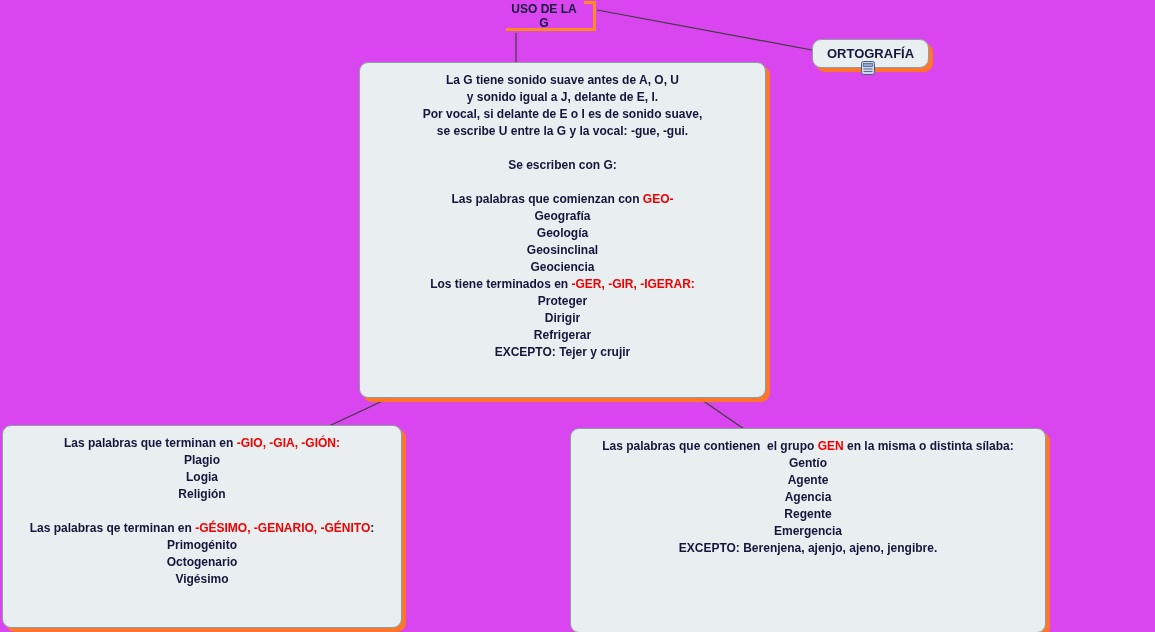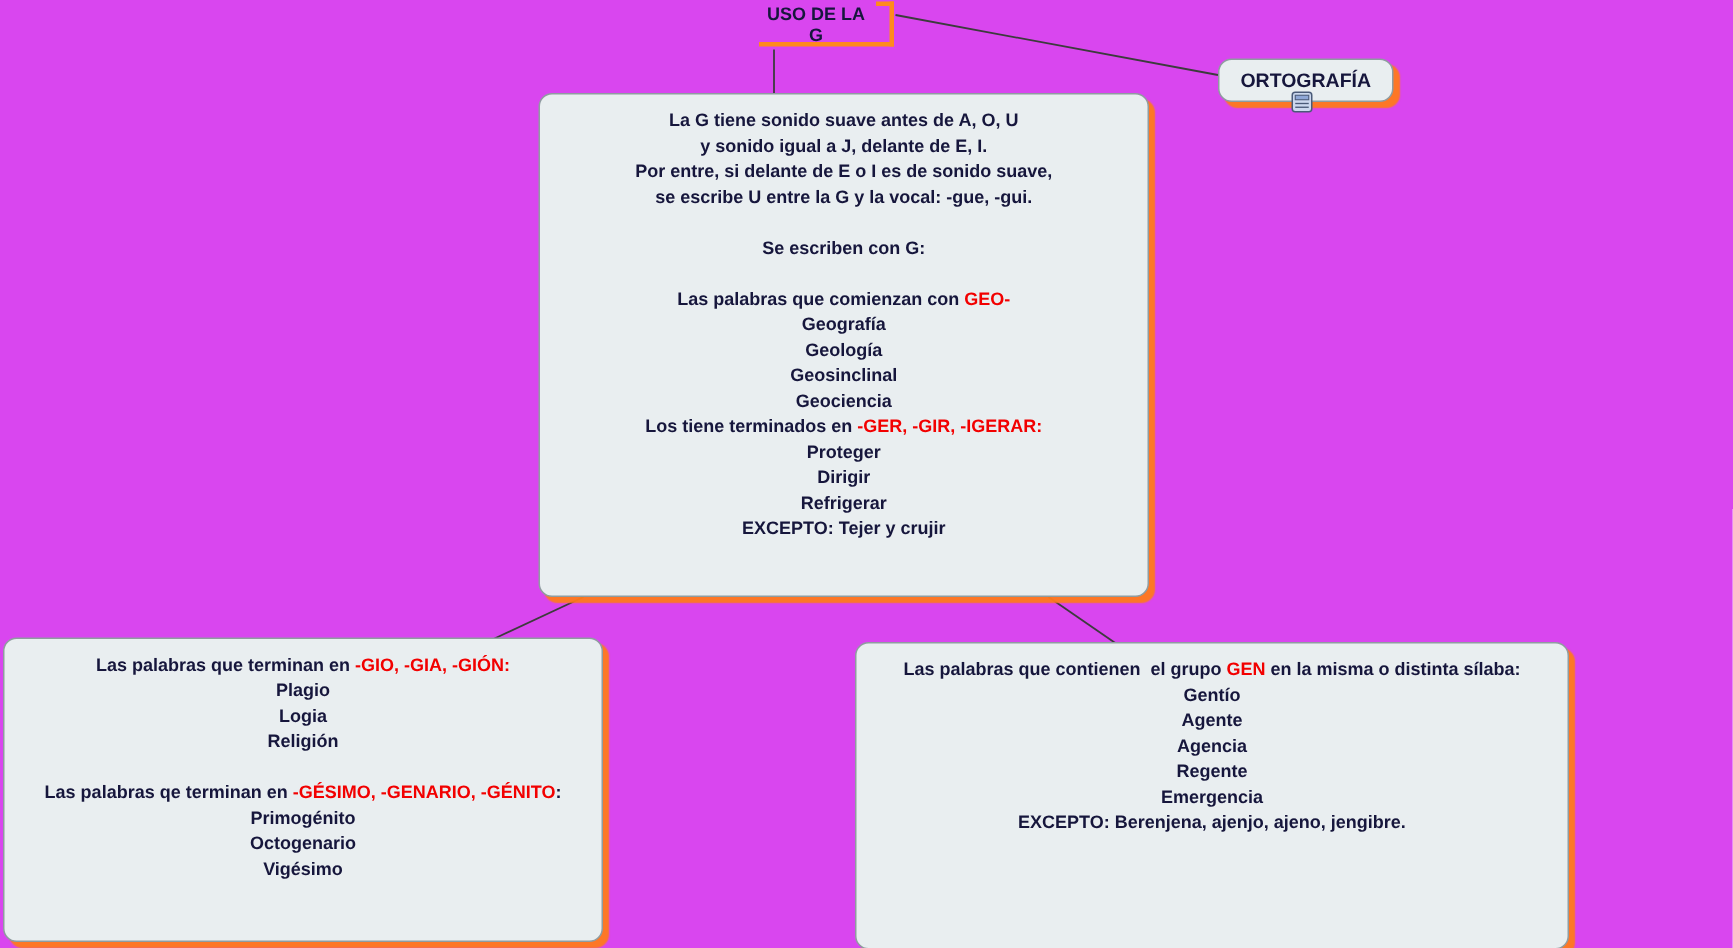--- a/index.html
+++ b/index.html
@@ -78,21 +78,21 @@
   <svg id="resource-icon" viewBox="0 0 16 16" xmlns="http://www.w3.org/2000/svg">
     <rect x="1.5" y="1.5" width="13" height="13" rx="2" fill="#ccd8ee" stroke="#4a5a78" stroke-width="1"></rect>
     <rect x="3.5" y="3.5" width="9" height="3" fill="#8fa7d6" stroke="#4a5a78" stroke-width="0.7"></rect>
     <line x1="3.5" y1="9" x2="12.5" y2="9" stroke="#4a5a78" stroke-width="0.9"></line>
     <line x1="3.5" y1="11.5" x2="12.5" y2="11.5" stroke="#4a5a78" stroke-width="0.9"></line>
   </svg>
 
   <div id="center-box" class="node-box text-box">
       <div class="tline"><span>La G tiene sonido suave antes de A, O, U</span></div>
       <div class="tline"><span>y sonido igual a J, delante de E, I.</span></div>
-      <div class="tline"><span>Por entre, si delante de E o I es de sonido suave,</span></div>
+      <div class="tline"><span>Por vocal, si delante de E o I es de sonido suave,</span></div>
       <div class="tline"><span>se escribe U entre la G y la vocal: -gue, -gui.</span></div>
       <div class="tline">&nbsp;</div>
       <div class="tline"><span>Se escriben con G:</span></div>
       <div class="tline">&nbsp;</div>
       <div class="tline"><span>Las palabras que comienzan con </span><span class="red">GEO-</span></div>
       <div class="tline"><span>Geografía</span></div>
       <div class="tline"><span>Geología</span></div>
       <div class="tline"><span>Geosinclinal</span></div>
       <div class="tline"><span>Geociencia</span></div>
       <div class="tline"><span>Los tiene terminados en </span><span class="red">-GER, -GIR, -IGERAR:</span></div>

